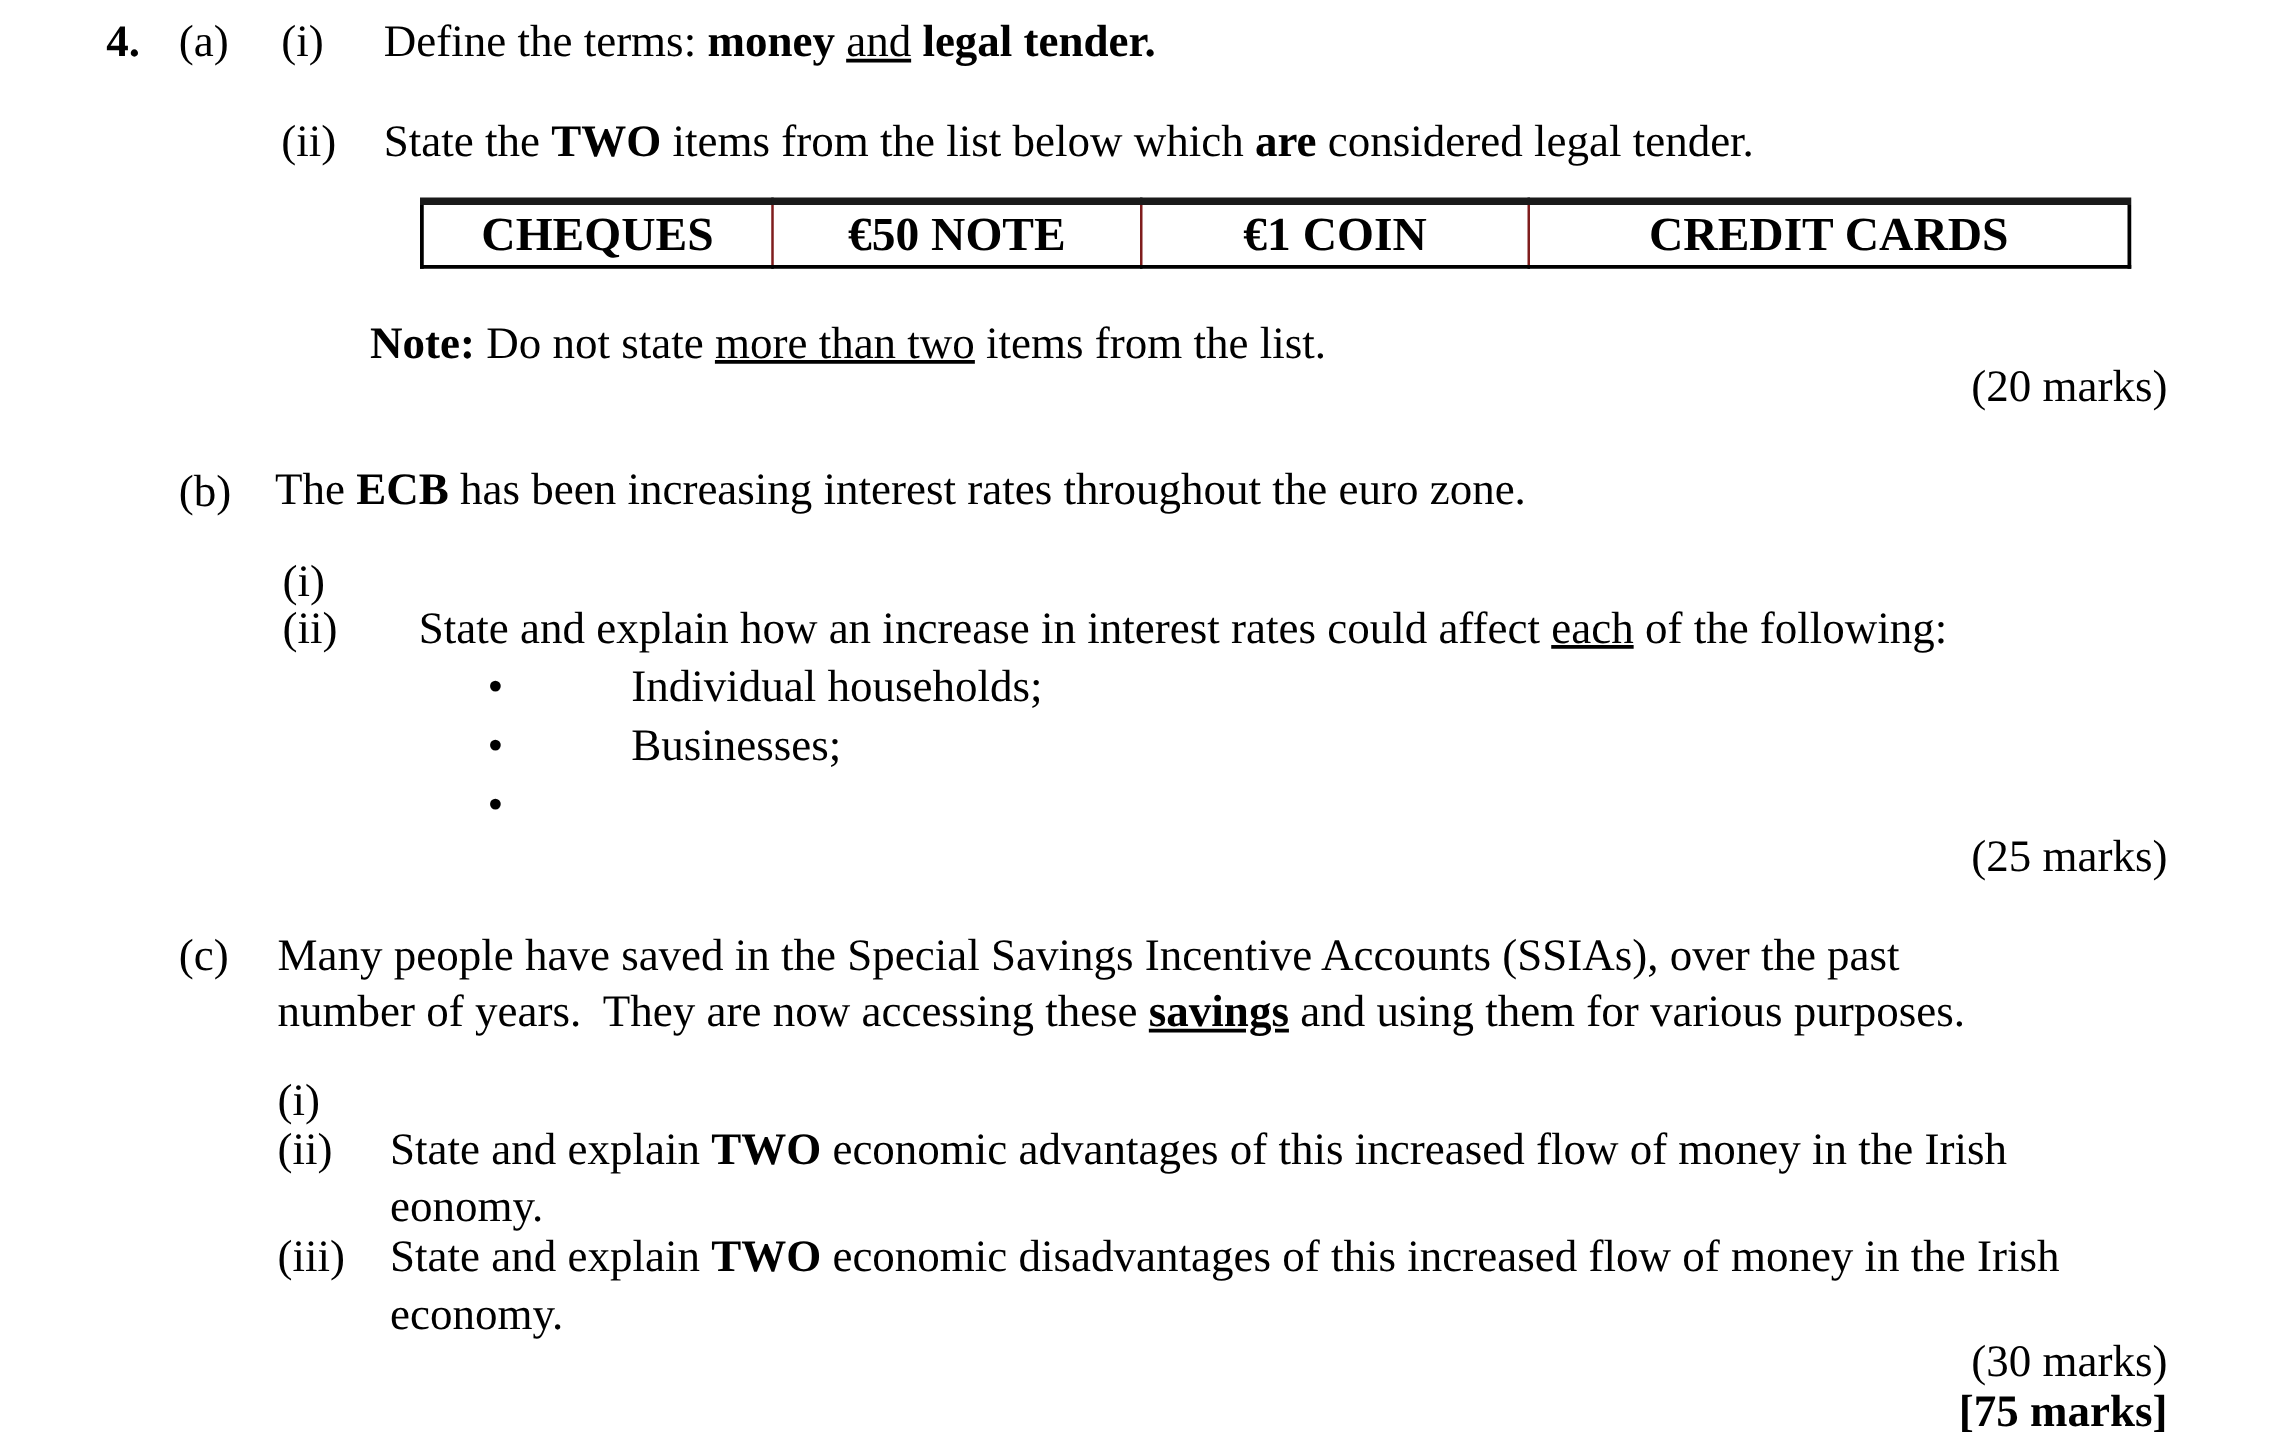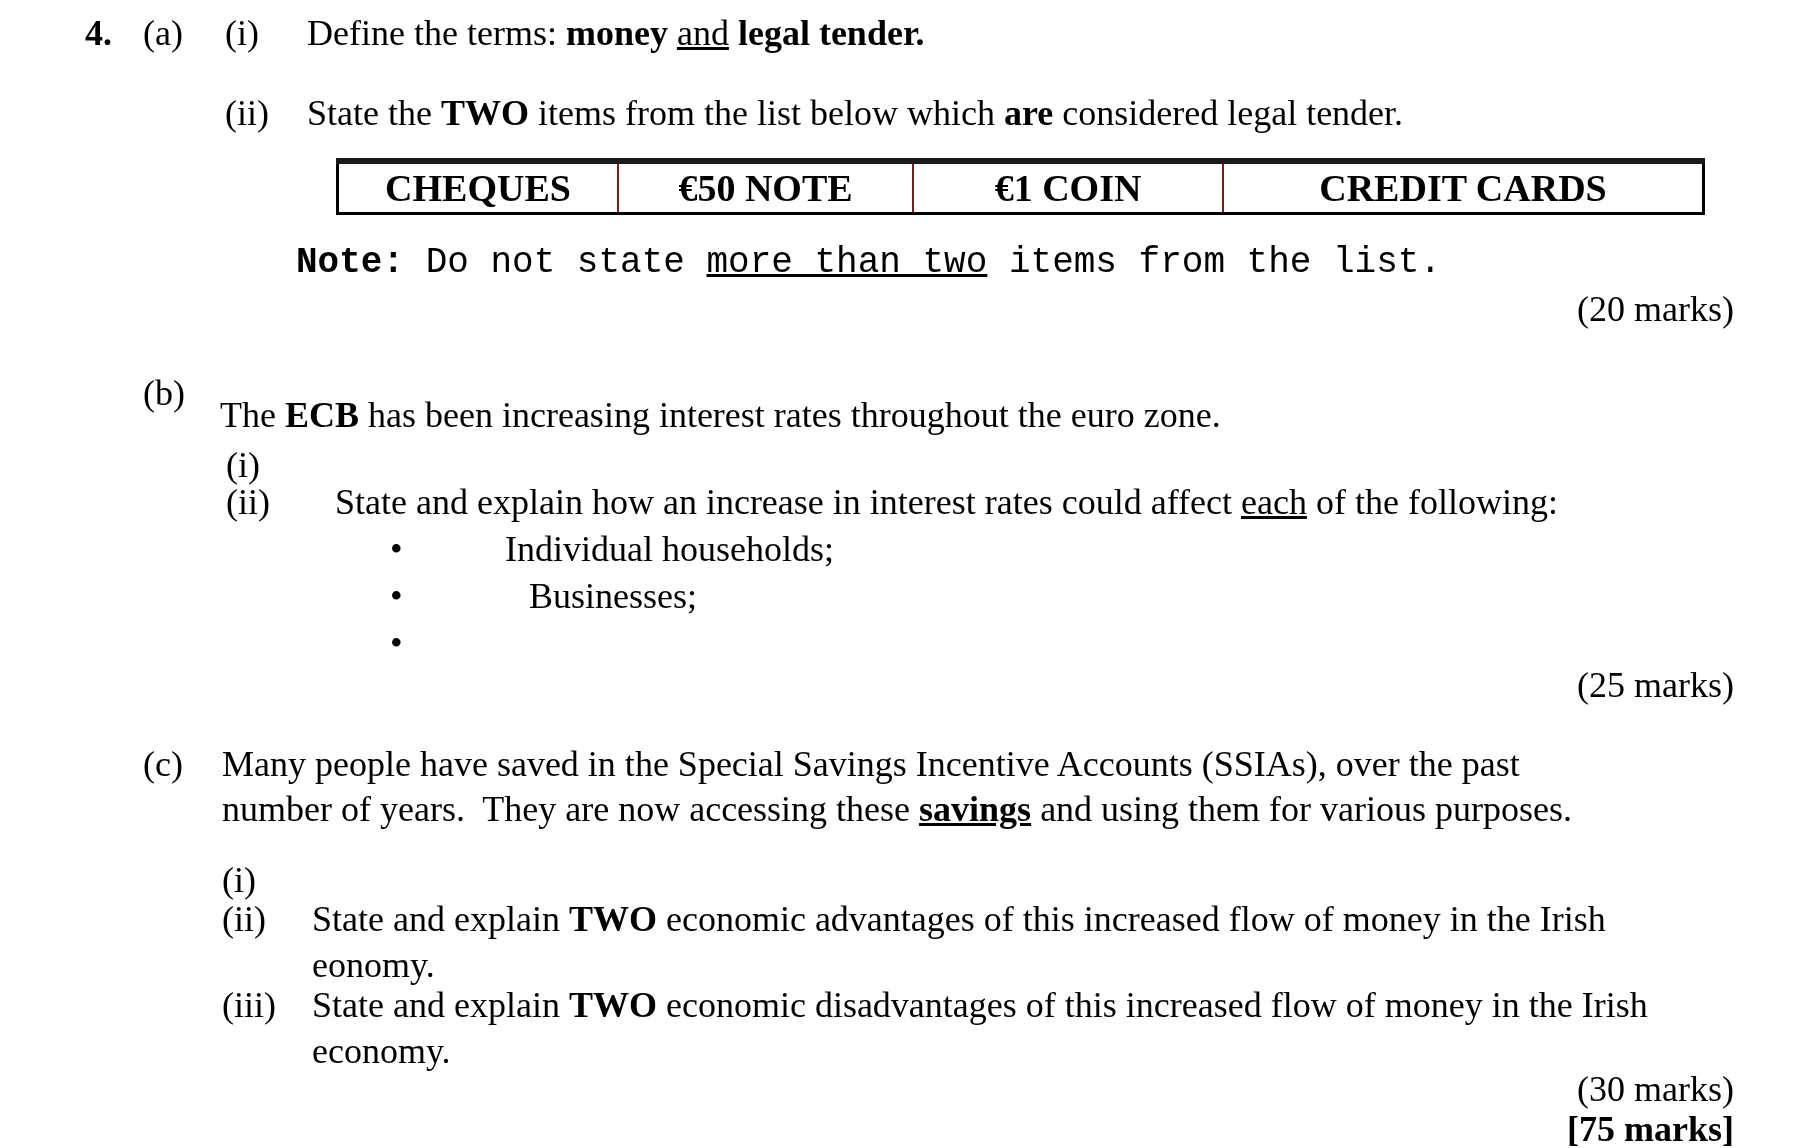--- a/index.html
+++ b/index.html
@@ -64,36 +64,36 @@
     <tbody>
         <tr>
       <td style="width:270px;">CHEQUES</td>
       <td style="width:285px;">€50 NOTE</td>
       <td style="width:300px;">€1 COIN</td>
       <td style="width:470px;">CREDIT CARDS</td>
     </tr>
   </tbody>
     </table>
 
-  <div class="abs seg" style="left:296px; top:242px;font-family:Liberation Mono, monospace;"><span style="font-weight: bold;">Note:</span><span> Do not state </span><span style="text-decoration: underline;">more than two</span><span> items from the list.</span></div>
+  <div class="abs seg" style="left:296px; top:253px;"><span style="font-weight: bold;">Note:</span><span> Do not state </span><span style="text-decoration: underline;">more than two</span><span> items from the list.</span></div>
 
   <div class="marks" style="top:288px;">(20 marks)</div>
 
   <span class="lbl" style="left:143px; top:372px;">(b)</span>
-  <div class="abs seg" style="left:220px; top:394px;text-align:right;"><span>The </span><span style="font-weight: bold;">ECB</span><span> has been increasing interest rates throughout the euro zone.</span></div>
+  <div class="abs seg" style="left:220px; top:370px;text-align:right;"><span>The </span><span style="font-weight: bold;">ECB</span><span> has been increasing interest rates throughout the euro zone.</span></div>
 
   <span class="lbl" style="left:226px; top:444px;">(i)</span>
 
   <span class="lbl" style="left:226px; top:481px;">(ii)</span>
   <div class="abs seg" style="left:335px; top:481px;"><span>State and explain how an increase in interest rates could affect </span><span style="text-decoration: underline;">each</span><span> of the following:</span></div>
 
   <span class="lbl" style="left:390px; top:528px;">•</span>
   <div class="abs" style="left:505px; top:528px;">Individual households;</div>
   <span class="lbl" style="left:390px; top:575px;">•</span>
-  <div class="abs" style="left:505px; top:575px;margin-left:24px;">Businesses;</div>
+  <div class="abs" style="left:505px; top:575px;">Businesses;</div>
   <span class="lbl" style="left:390px; top:622px;">•</span>
 
   <div class="marks" style="top:664px;">(25 marks)</div>
 
   <span class="lbl" style="left:143px; top:743px;">(c)</span>
   <div class="abs seg" style="left:222px; top:743px;"><span>Many people have saved in the Special Savings Incentive Accounts (SSIAs), over the past</span></div>
   <div class="abs seg" style="left:222px; top:788px;"><span>number of years.  They are now accessing these </span><span style="font-weight: bold; text-decoration: underline;">savings</span><span> and using them for various purposes.</span></div>
 
   <span class="lbl" style="left:222px; top:859px;">(i)</span>
 

